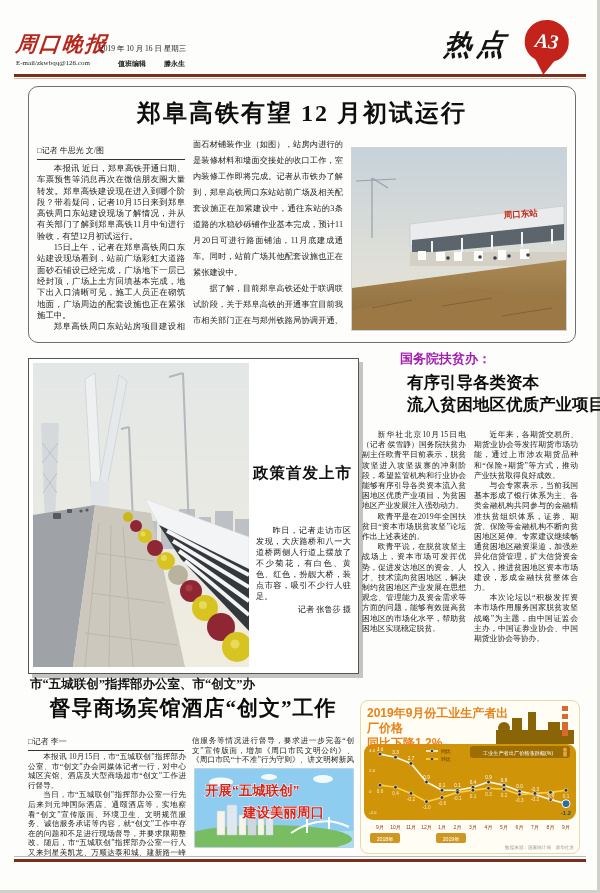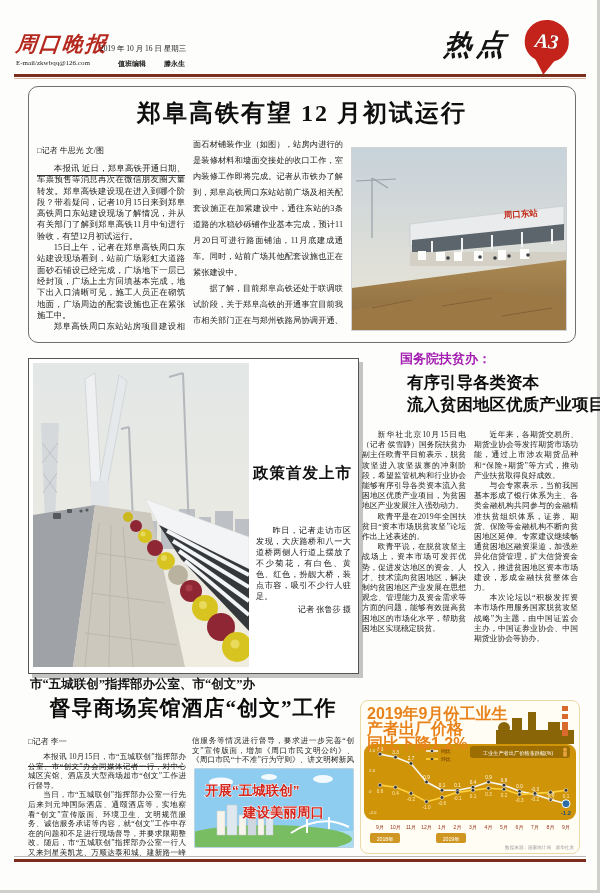--- a/index.html
+++ b/index.html
@@ -24,21 +24,21 @@
   .a3tri{position:absolute;left:11px;top:38px;width:0;height:0;
         border-left:11px solid transparent;border-right:11px solid transparent;
         border-top:17px solid #c3231a;}
   .rule-maroon{height:3px;background:#7c2d1c;}
   .rule-light{height:1px;background:#d9b49f;}
   .rule-gray{height:1px;background:#b9b9b6;}
   
   .lead-box{left:28px;top:86px;width:546px;height:255px;border:1px solid #6f6f6f;border-radius:10px;}
   .lead-headline{position:absolute;left:0;top:10px;width:100%;text-align:center;
         font-size:24px;font-weight:bold;letter-spacing:2px;color:#0f0f0f;}
-  .byline{font-size:8px;color:#222;border-bottom:1px solid #333;padding-bottom:19px;}
+  .byline{font-size:8px;color:#222;border-bottom:1px solid #333;padding-bottom:3px;}
   .lead-byline{position:absolute;left:8px;top:58px;width:148px;}
   .bodytext{font-size:8.4px;line-height:11.3px;text-align:justify;color:#222;overflow:hidden;}
   .bodytext p{margin:0;text-indent:2em;}
   .bodytext p.noindent{text-indent:0;}
   .lead-col1{position:absolute;left:8px;top:76px;width:148px;height:170px;}
   .lead-col2{position:absolute;left:164px;top:50px;width:150px;height:188px;font-size:8.2px;line-height:16px;}
   .lead-photo{position:absolute;left:322px;top:60px;width:214px;height:182px;border:1px solid #cfd3d6;}
   
   .bridge-box{left:28px;top:358px;width:329px;height:314px;border:1px solid #555;
         background:#fff;box-shadow:4px 4px 0 #c4c4c2;}
@@ -60,21 +60,21 @@
   .cw-headline{left:28px;top:694px;width:330px;text-align:center;font-size:21px;
         font-weight:bold;letter-spacing:1px;color:#0d0d0d;}
   .cw-byline{left:28px;top:736px;width:156px;}
   .cw-col{font-size:7.6px;line-height:9.6px;}
   .cw-col1{left:28px;top:752px;width:158px;height:104px;}
   .cw-col2{left:192px;top:736px;width:162px;height:30px;}
   .cw-banner{left:194px;top:768px;width:158px;height:78px;border:1px solid #bcd4e2;border-radius:1px;overflow:hidden;}
   
   .chart-box{left:360px;top:700px;width:218px;height:152px;background:#fffdf4;
         border:1px solid #ead9a6;border-radius:8px;}
-  .chart-title{position:absolute;left:6px;top:5px;width:142px;font-size:16px;line-height:15px;
+  .chart-title{position:absolute;left:6px;top:5px;width:142px;font-size:12px;line-height:15px;
         font-weight:bold;color:#e8821a;font-family:"Liberation Sans","DejaVu Sans",sans-serif;}
   svg{font-family:"Liberation Sans","DejaVu Sans",sans-serif;display:block;}
 </style>
 </head>
 <body>
 
 <div class="page">
 
   <div class="abs logo">周口晚报</div>
   <div class="abs mh-date">2019 年 10 月 16 日 星期三</div>

